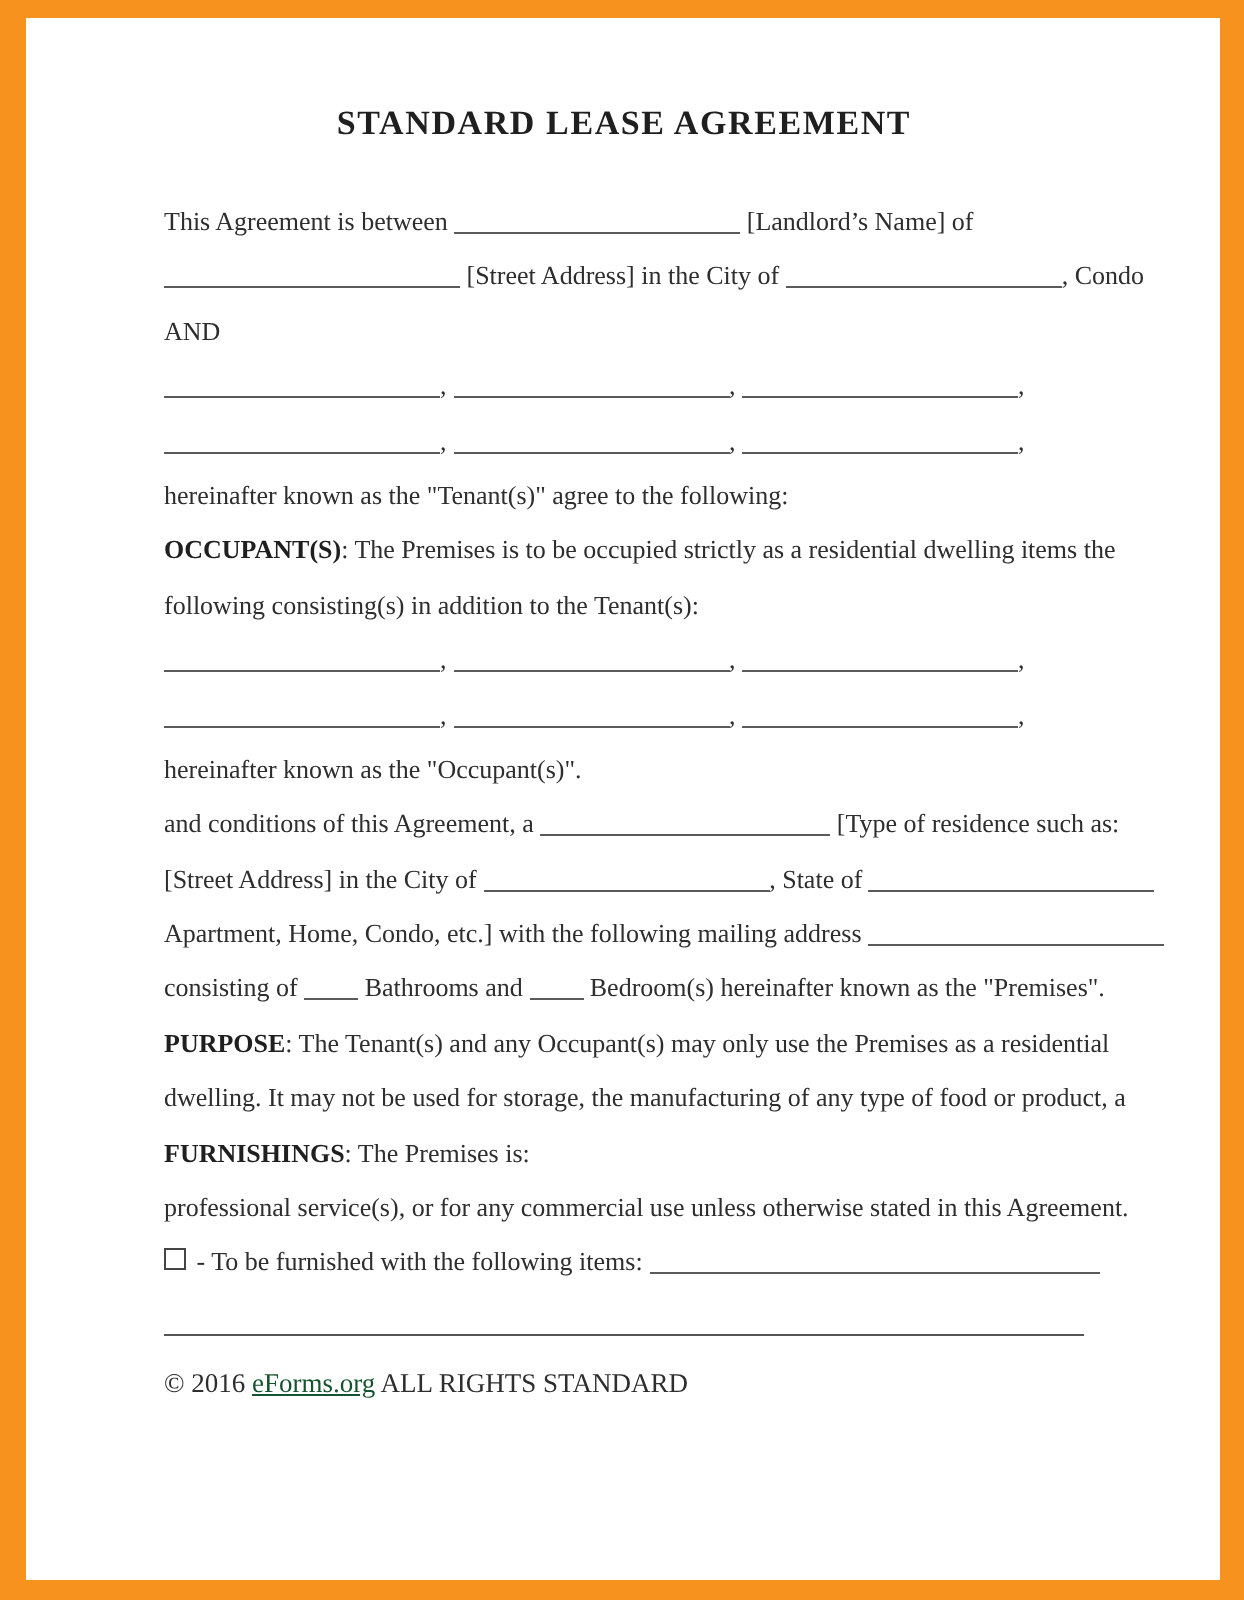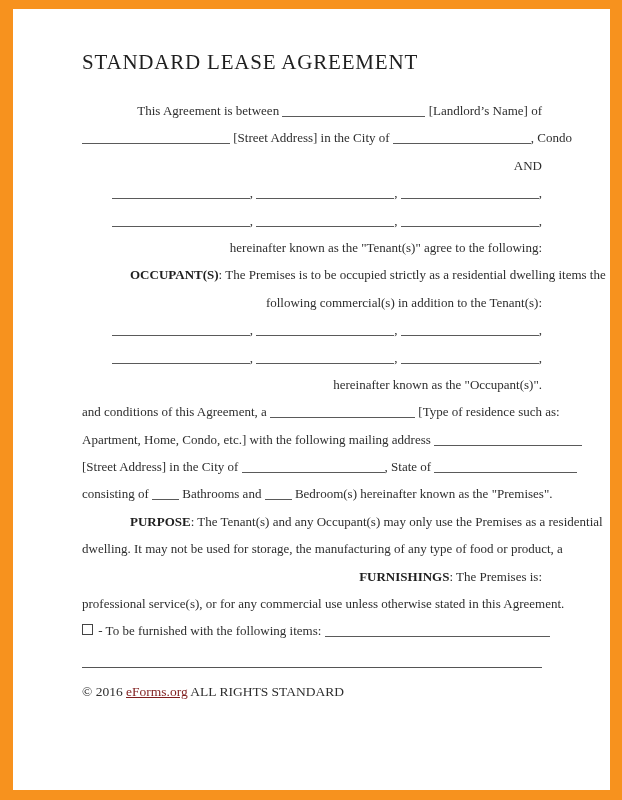--- a/index.html
+++ b/index.html
@@ -16,34 +16,34 @@
     background: #ffffff;
   }
   .doc {
     position: absolute;
     left: 69px; top: 36px; width: 460px;
     color: #2e2e2e;
     font-size: 13px;
   }
   .title {
     height: 34px; line-height: 34px;
-    font-weight: normal;
-    font-size: 21px;
+    text-align: center;
+    font-weight: bold;
+    font-size: 17px;
     letter-spacing: 0.8px;
     color: #1f1f1f;
     margin-bottom: 18px;
     white-space: nowrap;
   }
   .ln {
     height: 27.4px; line-height: 27.4px;
     white-space: nowrap;
-    text-align: right;
   }
   .seg { color: #2e2e2e; }
-  .seg.bold { font-weight: bold; color: #1f1f1f; margin-left: 48px; }
+  .seg.bold { font-weight: bold; color: #1f1f1f; }
   .blank {
     display: inline-block;
     height: 3px;
     border-bottom: 1px solid #5a5a5a;
     vertical-align: baseline;
     margin-bottom: -2px;
   }
   .checkbox {
     display: inline-block;
     width: 9px; height: 9px;
@@ -59,47 +59,47 @@
     width: 460px;
   }
   .footer {
     margin-top: 10px;
     height: 27.4px; line-height: 27.4px;
     white-space: nowrap;
     font-size: 13.5px;
     color: #2e2e2e;
   }
   .footer a, .footer .link {
-    color: #7f1d1d;
+    color: #14532d;
     text-decoration: underline;
     cursor: pointer;
   }
 </style>
 </head>
 <body>
 
 <div class="page">
   <div class="doc">
     <div class="title">STANDARD LEASE AGREEMENT</div>
 
     <div>
         <div class="ln"><span class="seg">This Agreement is between </span><span class="blank" style="width: 143px;"></span><span class="seg"> [Landlord’s Name] of</span></div>
         <div class="ln"><span class="blank" style="width: 148px;"></span><span class="seg"> [Street Address] in the City of </span><span class="blank" style="width: 138px;"></span><span class="seg">, Condo</span></div>
         <div class="ln"><span class="seg">AND</span></div>
         <div class="ln"><span class="blank" style="width: 138px;"></span><span class="seg">, </span><span class="blank" style="width: 138px;"></span><span class="seg">, </span><span class="blank" style="width: 138px;"></span><span class="seg">,</span></div>
         <div class="ln"><span class="blank" style="width: 138px;"></span><span class="seg">, </span><span class="blank" style="width: 138px;"></span><span class="seg">, </span><span class="blank" style="width: 138px;"></span><span class="seg">,</span></div>
         <div class="ln"><span class="seg">hereinafter known as the "Tenant(s)" agree to the following:</span></div>
         <div class="ln"><span class="seg bold">OCCUPANT(S)</span><span class="seg">: The Premises is to be occupied strictly as a residential dwelling items the</span></div>
-        <div class="ln"><span class="seg">following commercial(s) in addition to the Tenant(s):</span></div>
+        <div class="ln"><span class="seg">following consisting(s) in addition to the Tenant(s):</span></div>
         <div class="ln"><span class="blank" style="width: 138px;"></span><span class="seg">, </span><span class="blank" style="width: 138px;"></span><span class="seg">, </span><span class="blank" style="width: 138px;"></span><span class="seg">,</span></div>
         <div class="ln"><span class="blank" style="width: 138px;"></span><span class="seg">, </span><span class="blank" style="width: 138px;"></span><span class="seg">, </span><span class="blank" style="width: 138px;"></span><span class="seg">,</span></div>
         <div class="ln"><span class="seg">hereinafter known as the "Occupant(s)".</span></div>
         <div class="ln"><span class="seg">and conditions of this Agreement, a </span><span class="blank" style="width: 145px;"></span><span class="seg"> [Type of residence such as:</span></div>
+        <div class="ln"><span class="seg">[Street Address] in the City of </span><span class="blank" style="width: 143px;"></span><span class="seg">, State of </span><span class="blank" style="width: 143px;"></span></div>
         <div class="ln"><span class="seg">Apartment, Home, Condo, etc.] with the following mailing address </span><span class="blank" style="width: 148px;"></span></div>
-        <div class="ln"><span class="seg">[Street Address] in the City of </span><span class="blank" style="width: 143px;"></span><span class="seg">, State of </span><span class="blank" style="width: 143px;"></span></div>
         <div class="ln"><span class="seg">consisting of </span><span class="blank" style="width: 27px;"></span><span class="seg"> Bathrooms and </span><span class="blank" style="width: 27px;"></span><span class="seg"> Bedroom(s) hereinafter known as the "Premises".</span></div>
         <div class="ln"><span class="seg bold">PURPOSE</span><span class="seg">: The Tenant(s) and any Occupant(s) may only use the Premises as a residential</span></div>
         <div class="ln"><span class="seg">dwelling. It may not be used for storage, the manufacturing of any type of food or product, a</span></div>
         <div class="ln"><span class="seg bold">FURNISHINGS</span><span class="seg">: The Premises is:</span></div>
         <div class="ln"><span class="seg">professional service(s), or for any commercial use unless otherwise stated in this Agreement.</span></div>
         <div class="ln"><span class="checkbox"></span><span class="seg"> - To be furnished with the following items: </span><span class="blank" style="width: 225px;"></span></div>
       </div>
 
     <div class="divider"></div>
 

